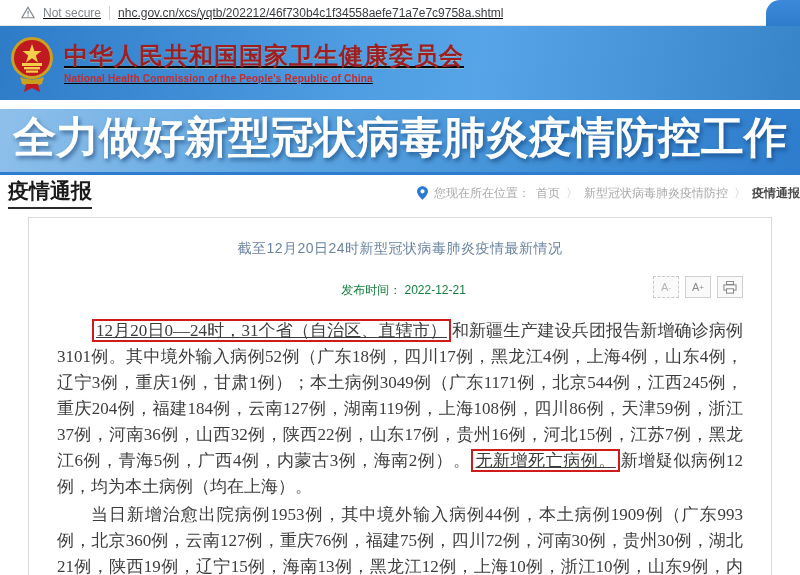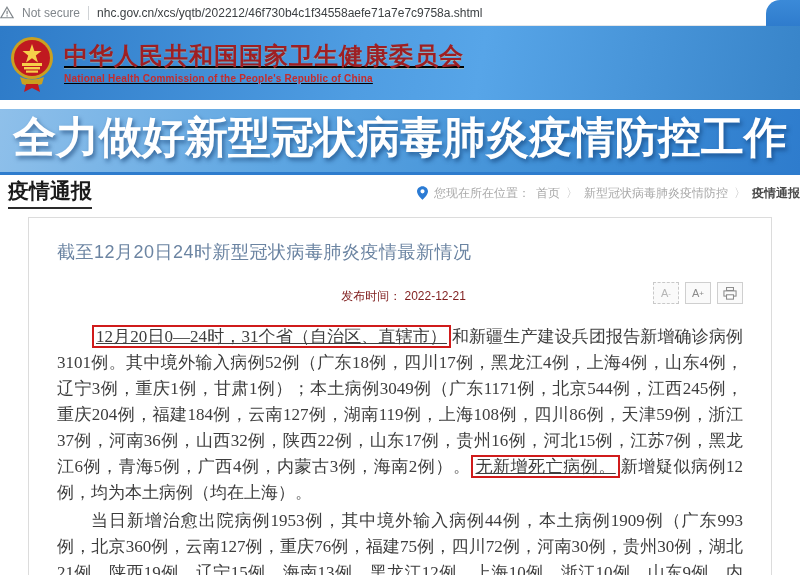--- a/index.html
+++ b/index.html
@@ -2,22 +2,23 @@
 <html><head>
 <meta charset="utf-8">
 <style>
   * { margin:0; padding:0; box-sizing:border-box; }
   html,body { width:800px; background:#fff; font-family:"Liberation Sans", sans-serif; }
   body { width:800px; height:575px; overflow:hidden; }
 
   
   .browser-bar{
     position:relative; height:26px; background:#ffffff;
-    display:flex; align-items:center; gap:8px; padding:0 0;
+    display:flex; align-items:center; gap:8px; padding:0 21px;
     border-bottom:1px solid #e4e7ea;
+    text-decoration:underline;
   }
   .browser-bar .warn{ display:flex; align-items:center; }
   .browser-bar .sec-label{ font-size:12px; color:#80868b; white-space:nowrap; }
   .browser-bar .divider{ width:1px; height:14px; background:#d0d3d6; }
   .browser-bar .url{ font-size:12px; color:#3c4043; white-space:nowrap; overflow:hidden; }
   .browser-bar .corner{ position:absolute; right:0; top:0; width:34px; height:26px;
     background:linear-gradient(180deg,#3b8ad8,#2f7ccd); border-top-left-radius:14px; }
 
   
   .site-header{
@@ -51,25 +52,25 @@
   .crumbs .pin{ display:flex; align-items:center; }
   .crumbs a{ color:#a9a9a9; text-decoration:none; cursor:pointer; }
   .crumbs .sep{ color:#bcbcbc; }
   .crumbs .current{ color:#4a4a4a; font-weight:bold; }
 
   
   .article-card{
     margin:6px 28px 0 28px; border:1px solid #dcdcdc; background:#fff;
     min-height:370px; padding:18px 28px 20px 28px;
   }
-  .article-title{ font-size:18px; font-weight:500; color:#6b84a2;
+  .article-title{ text-align:center; font-size:14px; font-weight:500; color:#6b84a2;
                   letter-spacing:.5px; margin-top:4px; }
   .meta-row{ position:relative; height:30px; margin-top:16px; }
   .meta-center{ position:absolute; left:7px; right:0; text-align:center;
-                font-size:12px; color:#7f1d1d; top:8px; }
+                font-size:12px; color:#15803d; top:8px; }
   .meta-tools{ position:absolute; right:0; top:2px; display:flex; gap:6px; }
   .tool-btn{ width:26px; height:22px; display:flex; align-items:center; justify-content:center;
              font-size:11px; color:#8a8a8a; background:#fafafa; cursor:pointer;
              border:1px solid #cfcfcf; }
   .tool-btn.dashed{ border:1px dashed #c9c9c9; color:#b5b5b5; }
   .tool-btn sup{ font-size:8px; }
 
   .article-body{
     margin-top:14px; font-family:"Liberation Serif","DejaVu Serif",serif;
     font-size:17px; color:#3d3d3d; line-height:26px; text-align:justify;

